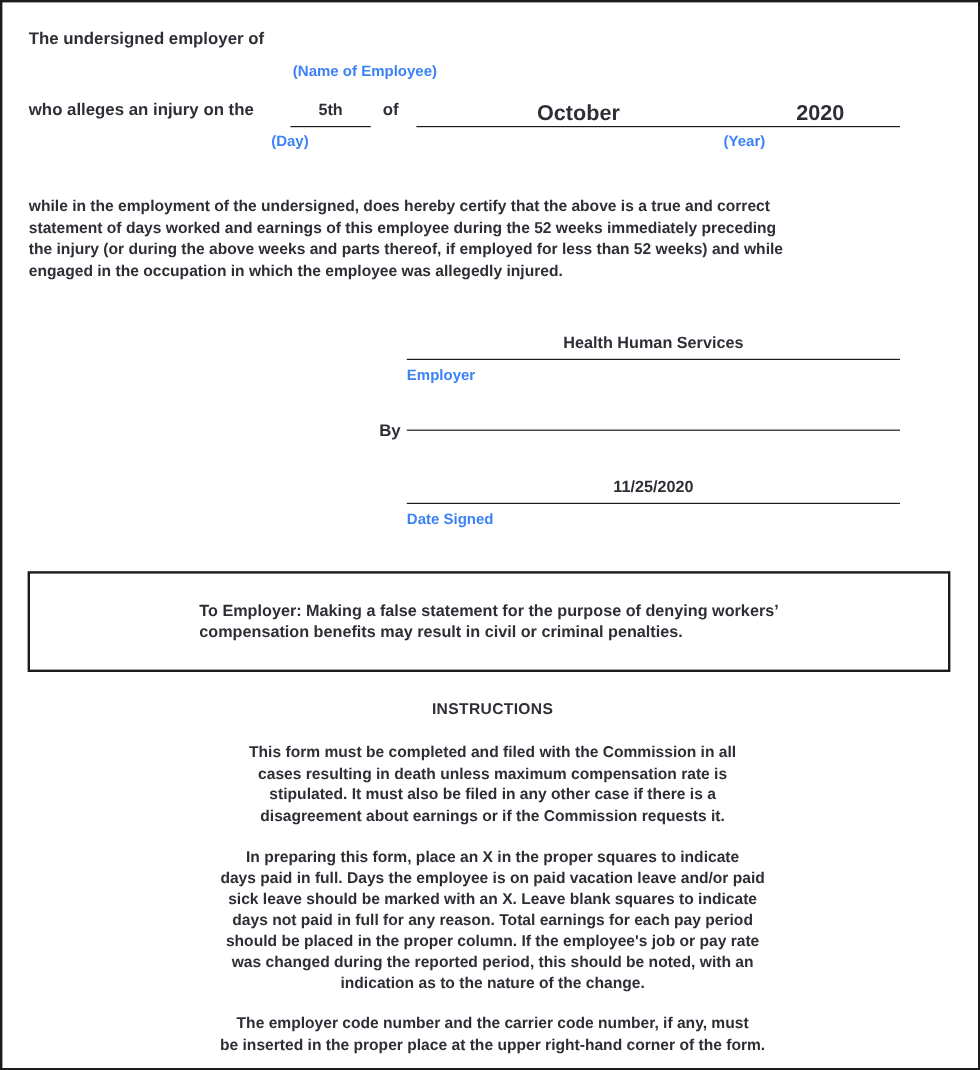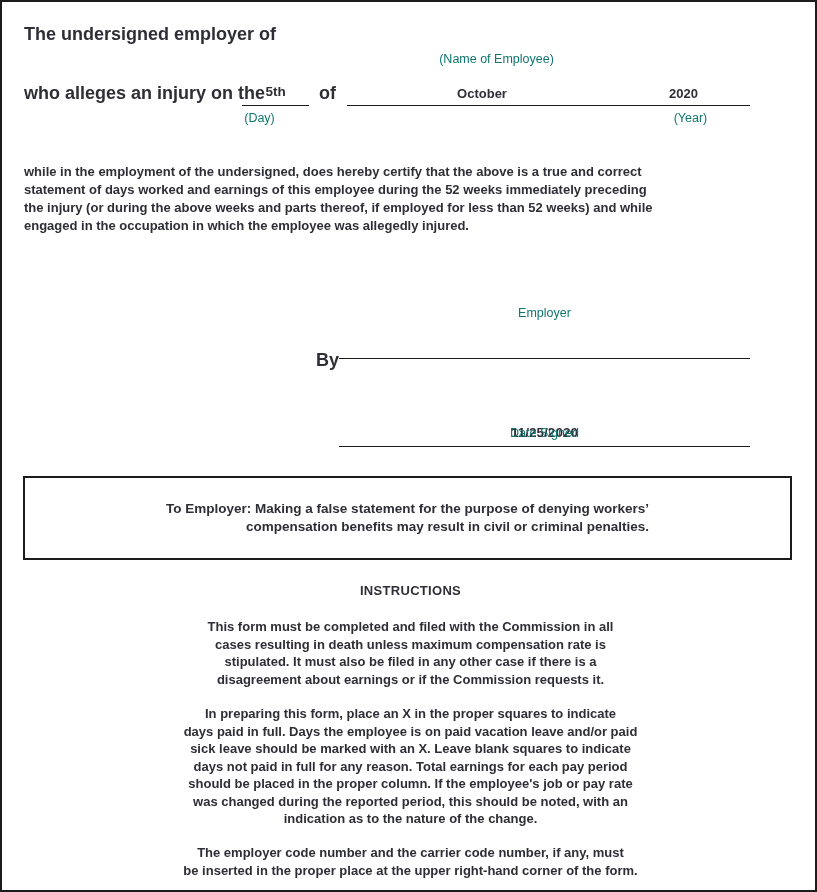--- a/index.html
+++ b/index.html
@@ -13,63 +13,63 @@
     box-sizing:border-box;
     border:2px solid var(--line);
     background:#ffffff;
     font-family:"Liberation Sans","DejaVu Sans",sans-serif;
     color:var(--text);
     overflow:hidden;
   }
   .lbl{
     position:absolute;
     font-weight:700;
-    font-size:18px;
+    font-size:14px;
     white-space:nowrap;
   }
   .field{
     position:absolute;
     border-bottom:1.5px solid var(--line);
     text-align:center;
     font-weight:700;
     font-size:13.5px;
     height:25px;
     line-height:24px;
   }
   .subval{
     position:absolute;
     bottom:4px;
     font-weight:700;
-    font-size:13px;
+    font-size:18px;
     line-height:14px;
   }
   .caption{
     position:absolute;
-    text-align:center;
+    text-align:left;
     font-size:12.5px;
-    font-weight:400;
-    color:#0f766e;
+    font-weight:700;
+    color:#3b82f6;
   }
   .para{
     position:absolute;
     left:22px;top:161px;width:710px;
     font-weight:700;
     font-size:13px;
     line-height:18px;
     white-space:pre-line;
   }
   .warnbox{
     position:absolute;
     left:21px;top:474px;width:769px;height:84px;
     box-sizing:border-box;
     border:2px solid var(--line);
     display:flex;align-items:center;justify-content:center;
   }
   .warntext{
-    text-align:right;
+    text-align:left;
     font-weight:700;
     font-size:13.5px;
     line-height:18px;
     white-space:pre-line;
   }
   .instr-title{
     position:absolute;
     left:0;top:581px;width:817px;
     text-align:center;
     font-weight:700;
@@ -100,33 +100,34 @@
   <div class="field" style="left:240px;top:78px;width:67px;">5th</div>
 
   <span class="lbl" style="left:317px;top:81px;text-align:center;">of</span>
 
   <div class="field" style="left:345px;top:78px;width:403px;">
     <span class="subval" style="left:0;width:270px;">October</span>
     <span class="subval" style="left:270px;width:133px;">2020</span>
   </div>
 
   <div class="caption" style="left:224px;top:109px;width:67px;">(Day)</div>
-  <div class="caption" style="left:622px;top:109px;width:133px;">(Year)</div>
+  <div class="caption" style="left:601px;top:109px;width:133px;">(Year)</div>
 
   <div class="para">while in the employment of the undersigned, does hereby certify that the above is a true and correct
 statement of days worked and earnings of this employee during the 52 weeks immediately preceding
 the injury (or during the above weeks and parts thereof, if employed for less than 52 weeks) and while
 engaged in the occupation in which the employee was allegedly injured.</div>
 
+  <div class="field" style="left:337px;top:272px;width:411px;">Health Human Services</div>
   <div class="caption" style="left:337px;top:304px;width:411px;">Employer</div>
 
   <span class="lbl" style="left:314px;top:336px;margin-top:12px;">By</span>
   <div class="field" style="left:337px;top:331px;width:411px;"></div>
 
-  <div class="field" style="left:337px;top:392px;width:411px;margin-top:27px;">11/25/2020</div>
+  <div class="field" style="left:337px;top:392px;width:411px;">11/25/2020</div>
   <div class="caption" style="left:337px;top:424px;width:411px;">Date Signed</div>
 
   <div class="warnbox">
     <div class="warntext">To Employer: Making a false statement for the purpose of denying workers’
 compensation benefits may result in civil or criminal penalties.</div>
   </div>
 
   <div class="instr-title">INSTRUCTIONS</div>
 
   <div class="instr-para" style="top:616px;">This form must be completed and filed with the Commission in all

